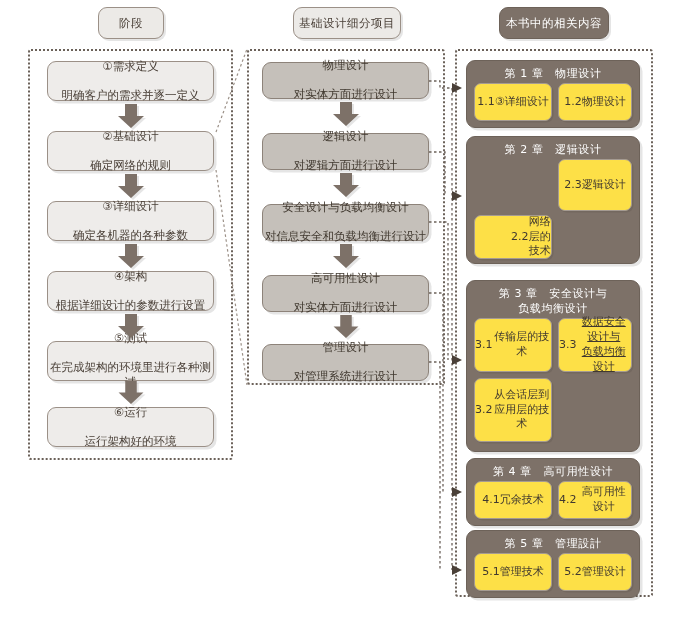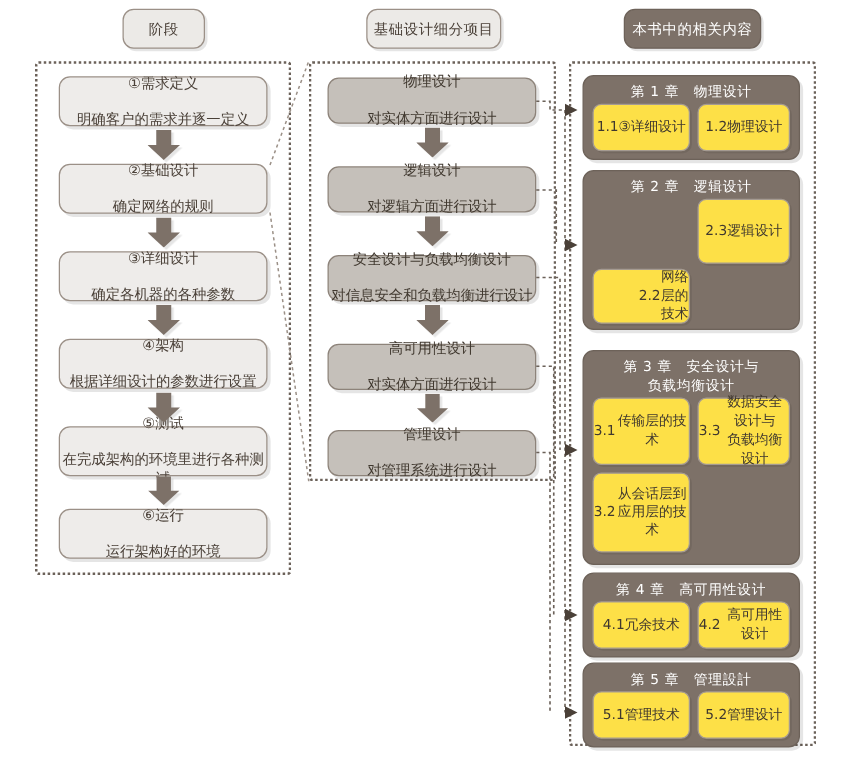--- a/index.html
+++ b/index.html
@@ -206,21 +206,21 @@
       <span>第 3 章　安全设计与</span><br>
       <span>负载均衡设计</span>
     </div>
   </div>
   <div class="sect" style="left:474px;top:318px;width:78px;height:54px;">
     <span class="num">3.1</span>
     <span>传输层的技术</span>
   </div>
   <div class="sect" style="left:558px;top:318px;width:74px;height:54px;">
     <span class="num">3.3</span>
-    <span style="white-space:pre-line;">数据安全设计与
+    <span style="white-space:pre-line;text-decoration:underline;">数据安全设计与
 负载均衡设计</span>
   </div>
   <div class="sect" style="left:474px;top:378px;width:78px;height:64px;">
     <span class="num">3.2</span>
     <span style="white-space:pre-line;">从会话层到
 应用层的技术</span>
   </div>
 
   <div class="chapter" style="left:466px;top:458px;width:174px;height:68px;">
     <div class="ctitle">第 4 章　高可用性设计</div>

